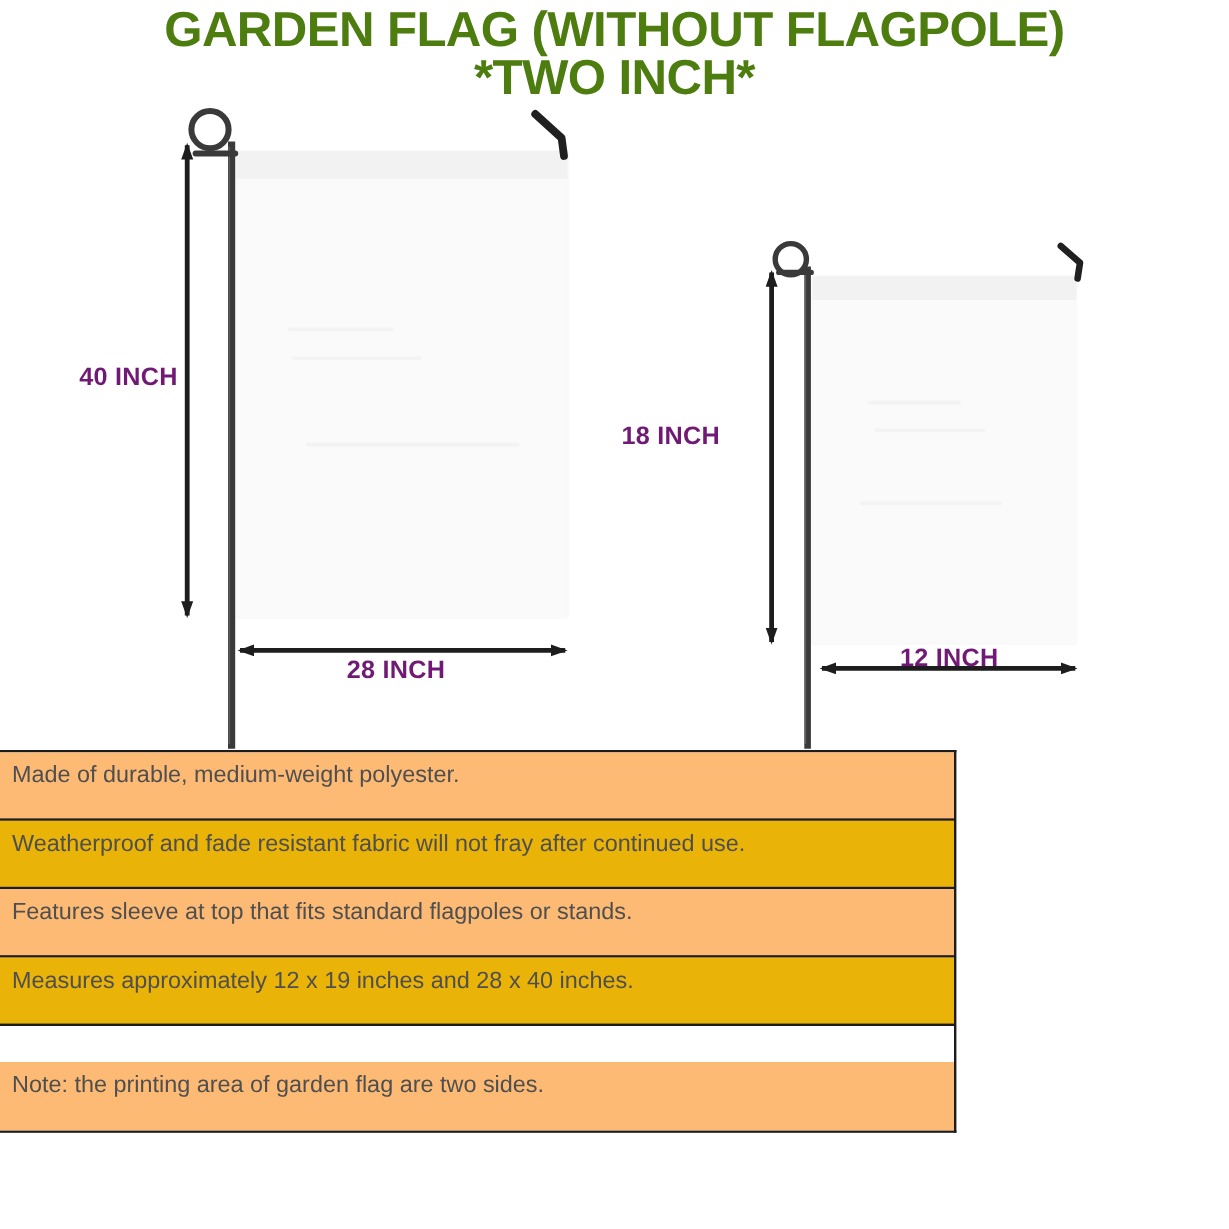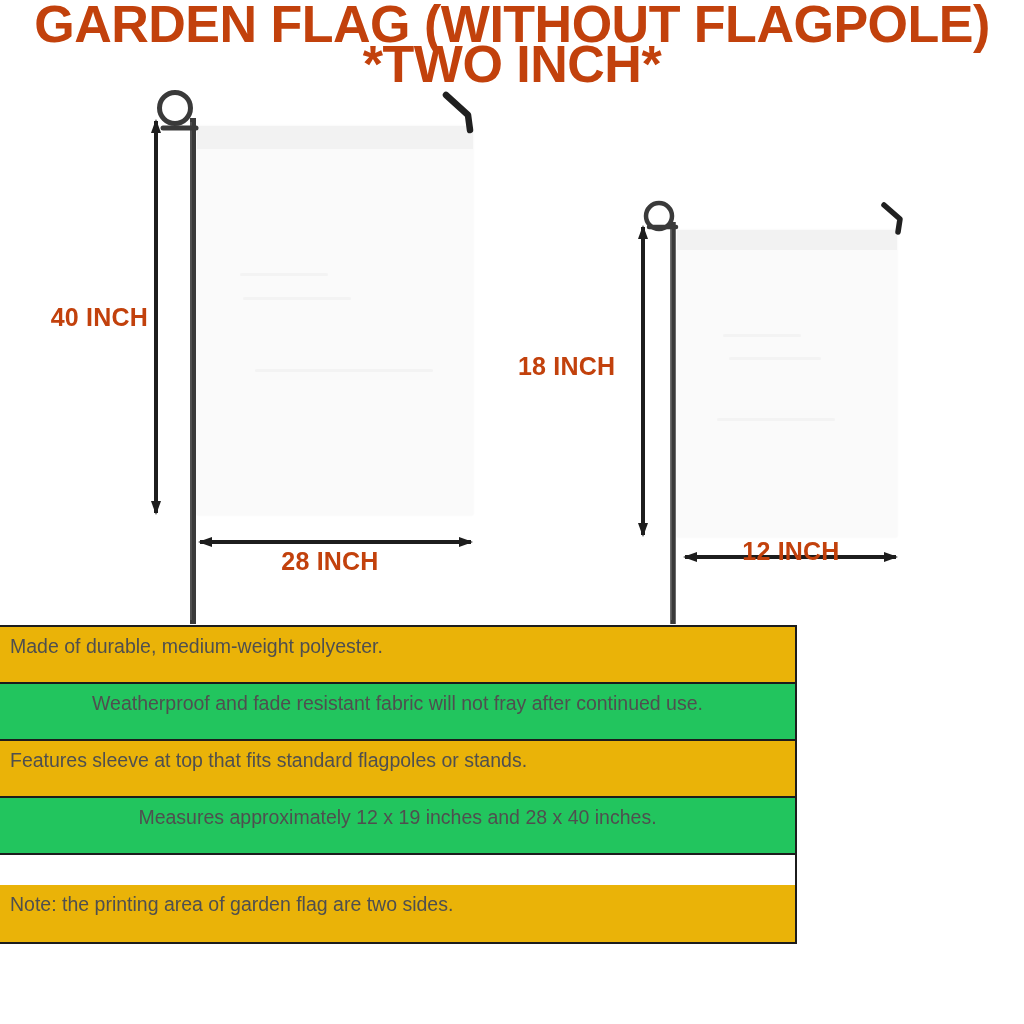--- a/index.html
+++ b/index.html
@@ -3,51 +3,51 @@
 <meta charset="utf-8">
 <style>
   html,body { margin:0; padding:0; background:#ffffff; }
   .canvas {
     position:relative; width:1024px; height:1024px; overflow:hidden;
     background:#ffffff; font-family:"Liberation Sans", sans-serif;
   }
 
   
   .title { position:absolute; top:4px; left:0; width:1024px; text-align:center;
-           font-weight:bold; color:#c2410c; font-size:52px; line-height:40px;
+           font-weight:bold; color:#4d7c0f; font-size:41px; line-height:40px;
            letter-spacing:-0.5px; }
 
   
   .flag { position:absolute; background:#fafafa; box-shadow:0 0 2px rgba(0,0,0,0.06); }
   .flag-large { left:197px; top:126px; width:276px; height:389px; }
   .flag-small { left:677px; top:230px; width:220px; height:307px; }
   .sleeve { position:absolute; left:0; top:0; width:100%; background:#f2f2f2; }
   .flag-large .sleeve { height:23px; }
   .flag-small .sleeve { height:20px; }
   .mark { position:absolute; background:#ededed; opacity:0.55; height:3px; border-radius:2px; }
 
   
   .overlay { position:absolute; left:0; top:0; width:1024px; height:1024px; pointer-events:none; }
 
   
-  .dim { position:absolute; font-weight:bold; font-size:25px; color:#c2410c; letter-spacing:0.2px; }
+  .dim { position:absolute; font-weight:bold; font-size:21px; color:#701a75; letter-spacing:0.2px; }
   .dim-40 { left:36px;  top:303px; width:112px; text-align:right; }
   .dim-18 { left:518px; top:352px; width:112px; text-align:left; }
   .dim-28 { left:255px; top:547px; width:150px; text-align:center; }
   .dim-12 { left:716px; top:537px; width:150px; text-align:center; }
 
   
   .spec-table { position:absolute; left:0; top:625px; width:795px;
                 border-top:2px solid #1c1c1c; border-right:2px solid #1c1c1c;
                 border-bottom:2px solid #1c1c1c; }
   .spec-row { height:57px; border-bottom:2px solid #1c1c1c; box-sizing:border-box;
               padding:7px 10px 0 10px; font-size:19.5px; line-height:24px; color:#4f4f4f; }
   .spec-row:last-child { border-bottom:none; height:57px;margin-top:30px; }
-  .spec-row.gray { background:#eab308; }
-  .spec-row.white { background:#22c55e;text-align:center; }
+  .spec-row.gray { background:#fdba74; }
+  .spec-row.white { background:#eab308; }
 </style>
 </head>
 <body>
 
 <div class="canvas">
 
   <div class="title">
     <div>GARDEN FLAG (WITHOUT FLAGPOLE)</div>
     <div>*TWO INCH*</div>
   </div>

